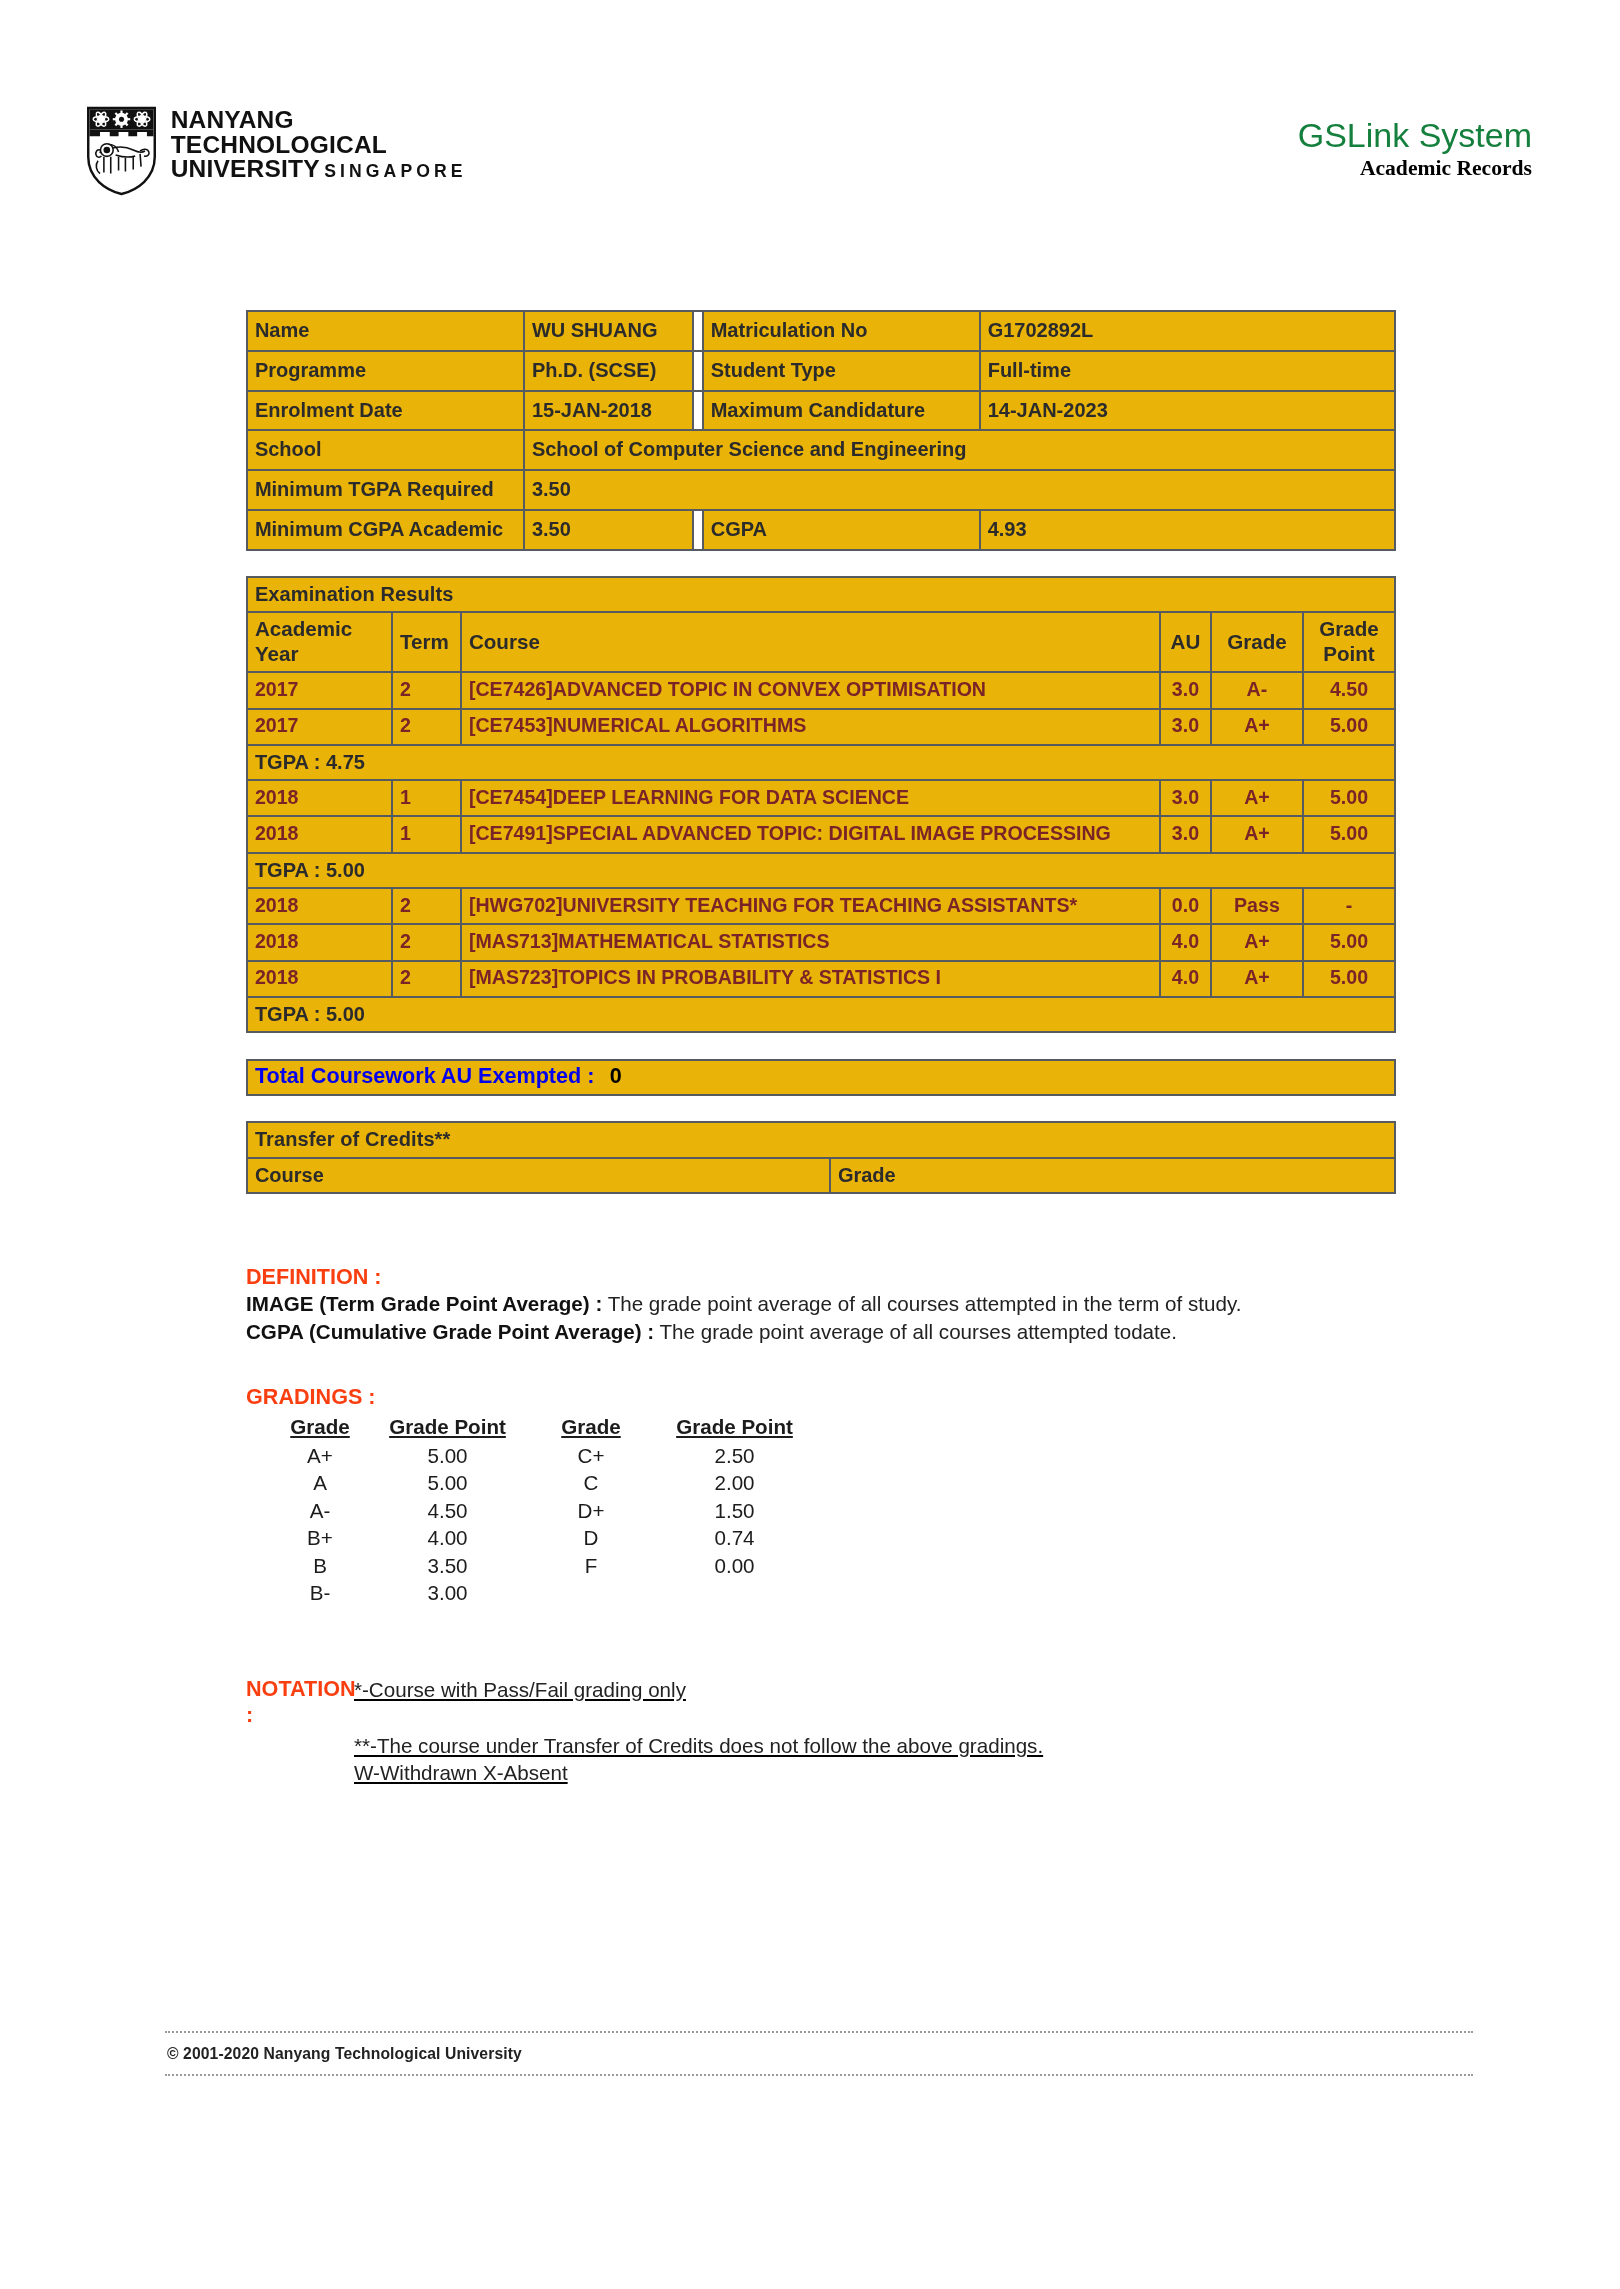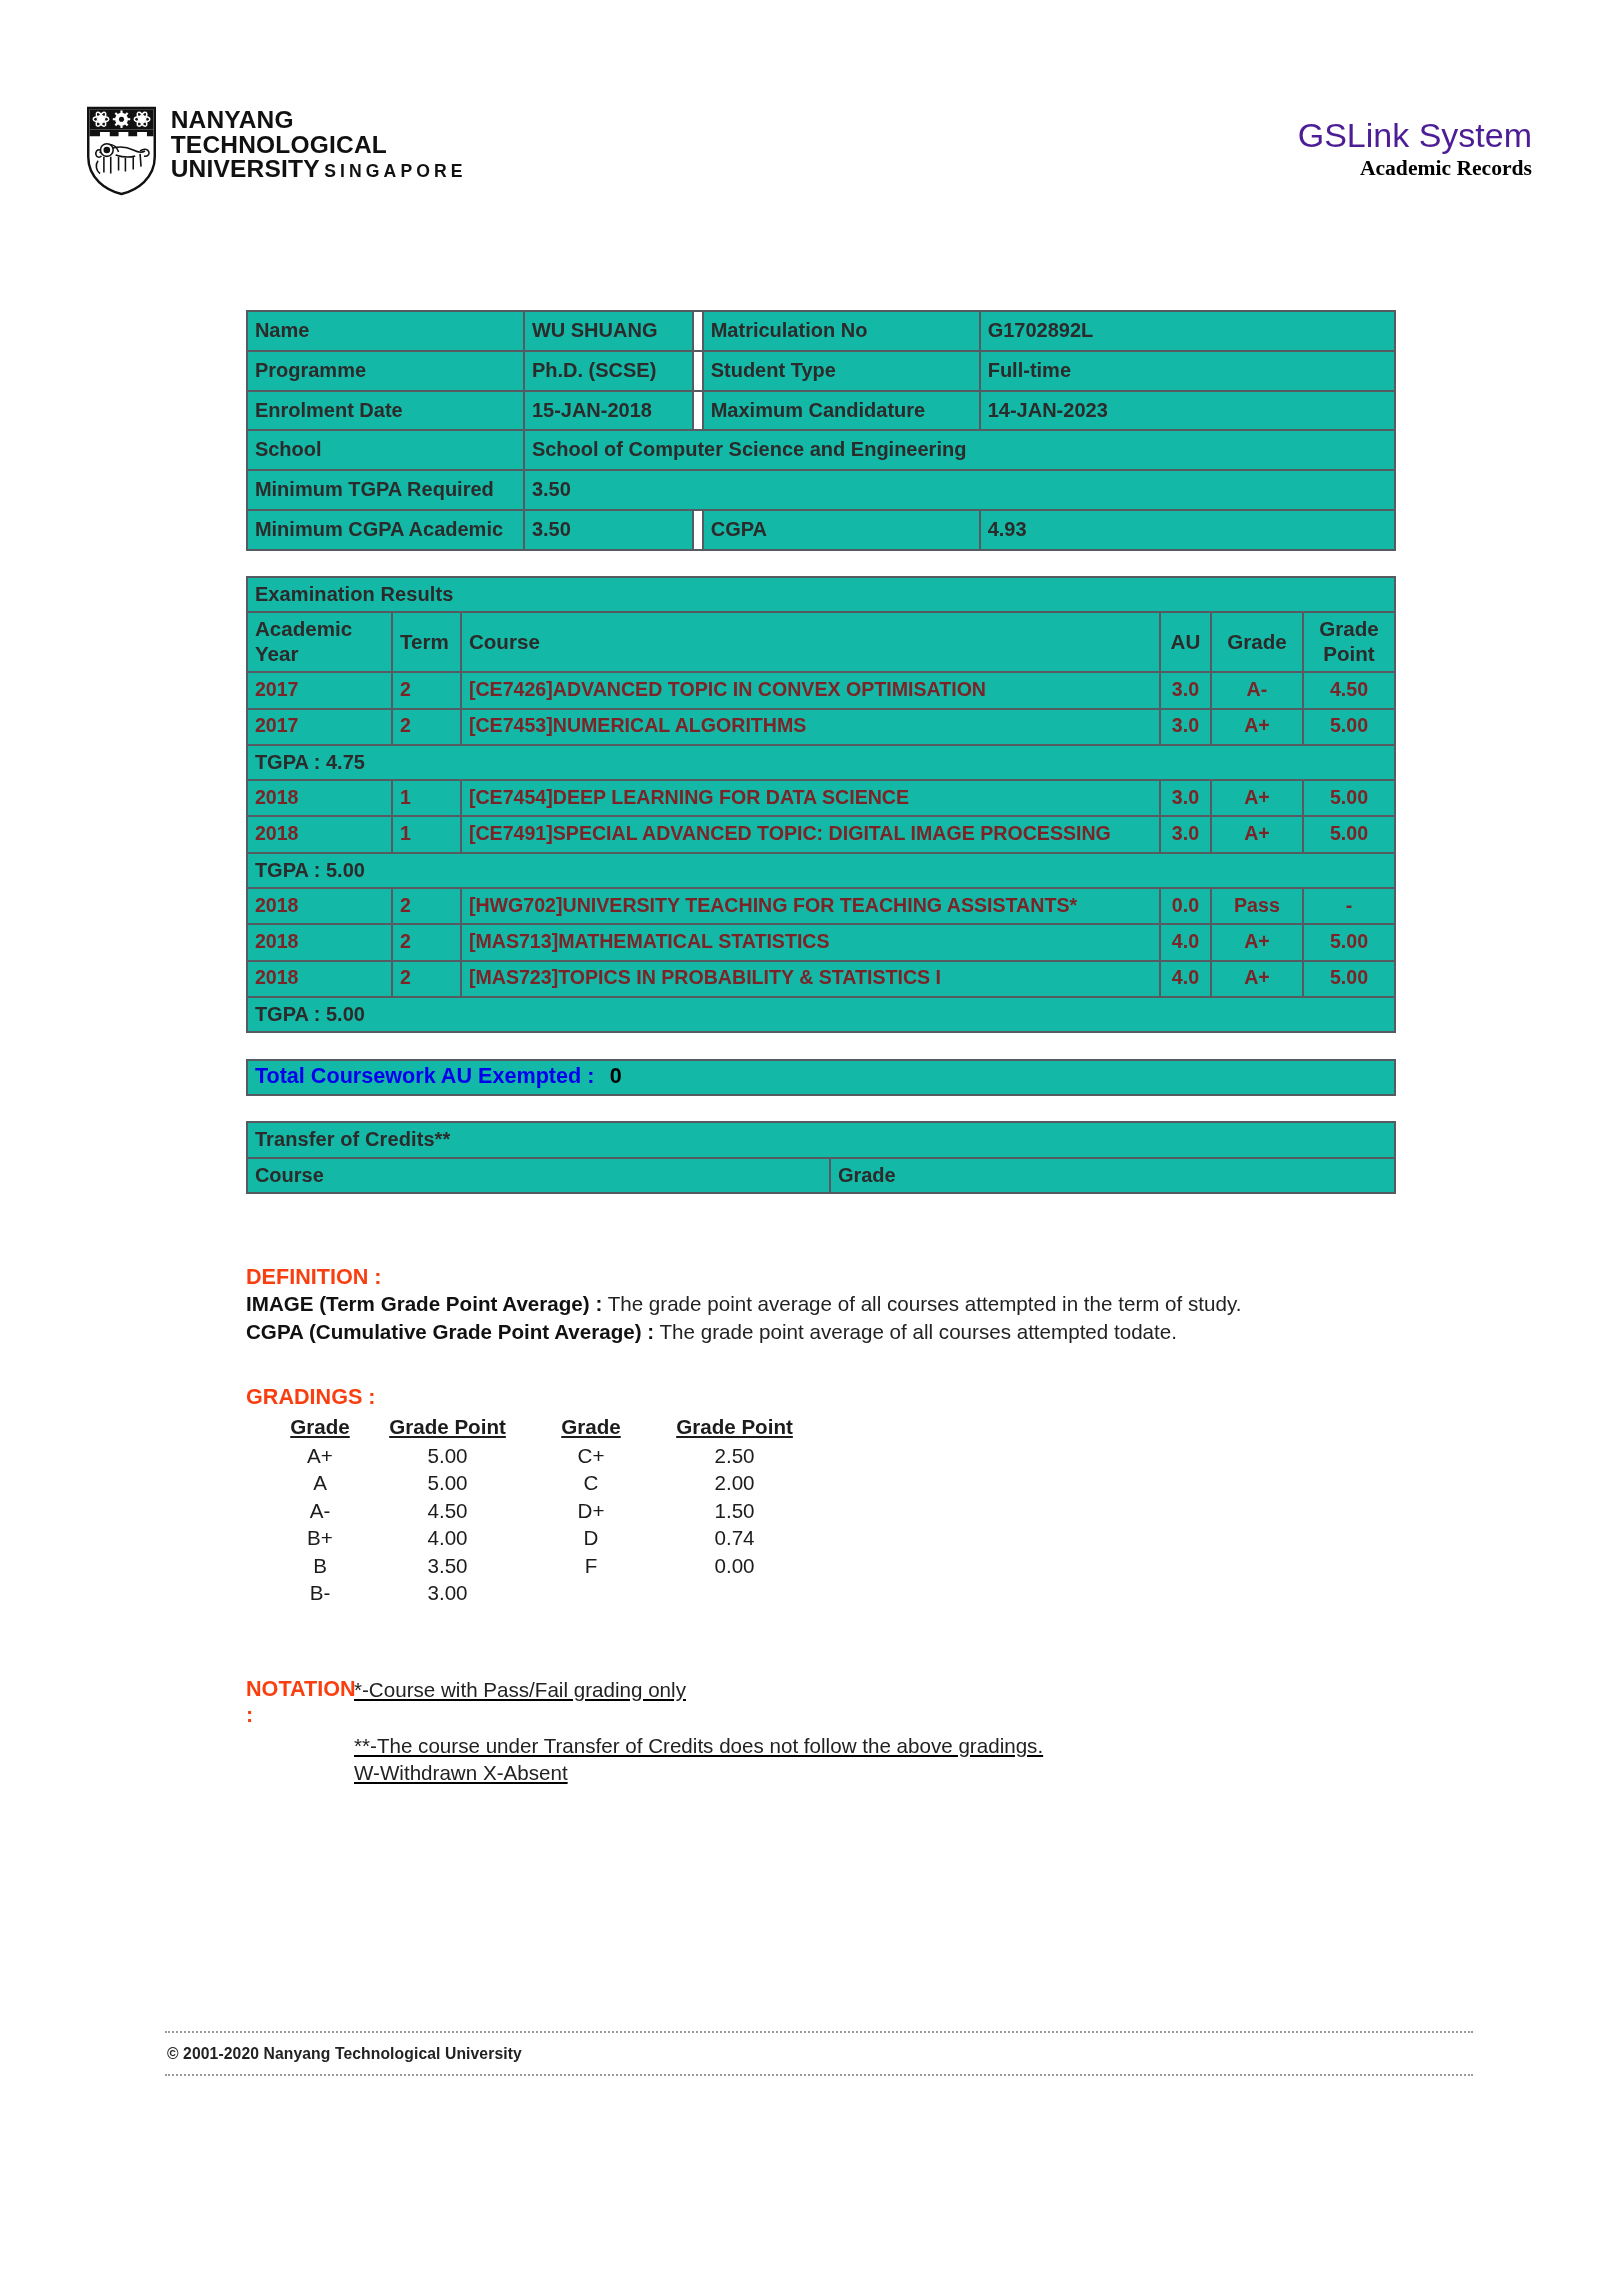--- a/index.html
+++ b/index.html
@@ -65,21 +65,21 @@
   }
   .header-right {
     position: absolute;
     right: 88px;
     top: 116px;
     text-align: right;
   }
   .sys-title {
     font-size: 34px;
     line-height: 39px;
-    color: #4c1d95;
+    color: #15803d;
     white-space: nowrap;
   }
   .sys-sub {
     font-size: 21.6px;
     font-weight: bold;
     line-height: 25.5px;
     color: #000000;
     white-space: nowrap;
     margin-top: 1px;
     font-family: Liberation Serif, serif;
@@ -93,21 +93,21 @@
     width: 1150px;
   }
 
   
   table.doc {
     border-collapse: separate;
     border-spacing: 0;
     width: 100%;
     table-layout: fixed;
     border: 2px solid #555b60;
-    background: #14b8a6;
+    background: #eab308;
   }
   table.doc td {
     border-right: 2px solid #555b60;
     border-bottom: 2px solid #555b60;
     padding: 3.9px 6.9px 4.9px 6.9px;
     font-size: 20px;
     font-weight: bold;
     vertical-align: middle;
     line-height: 24.5px;
     color: #2b2b2b;

